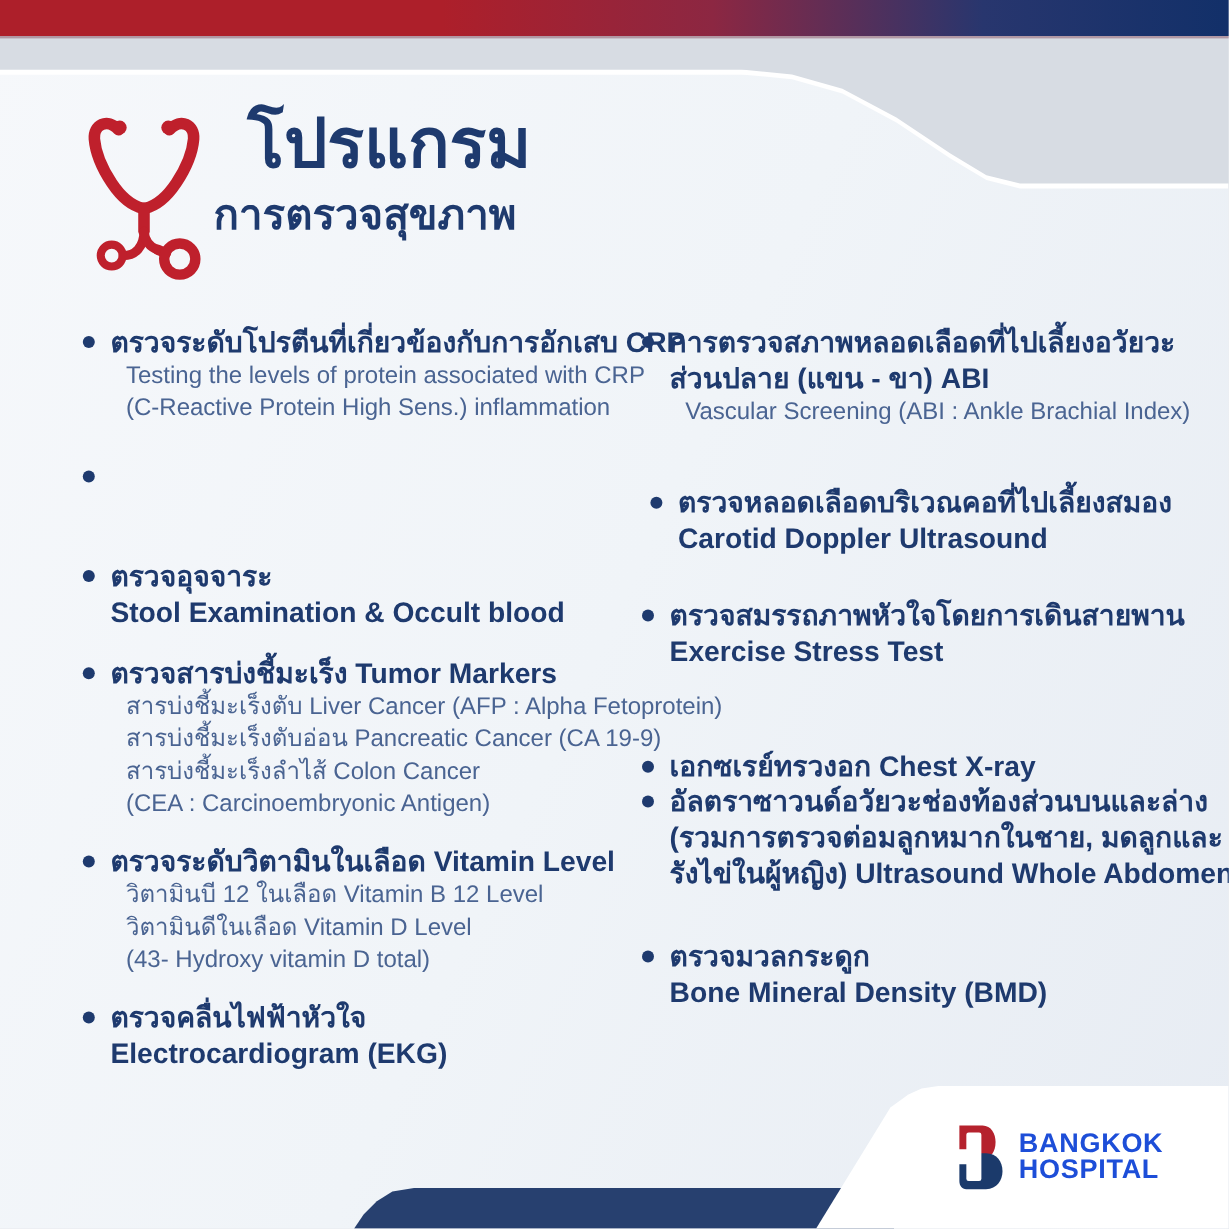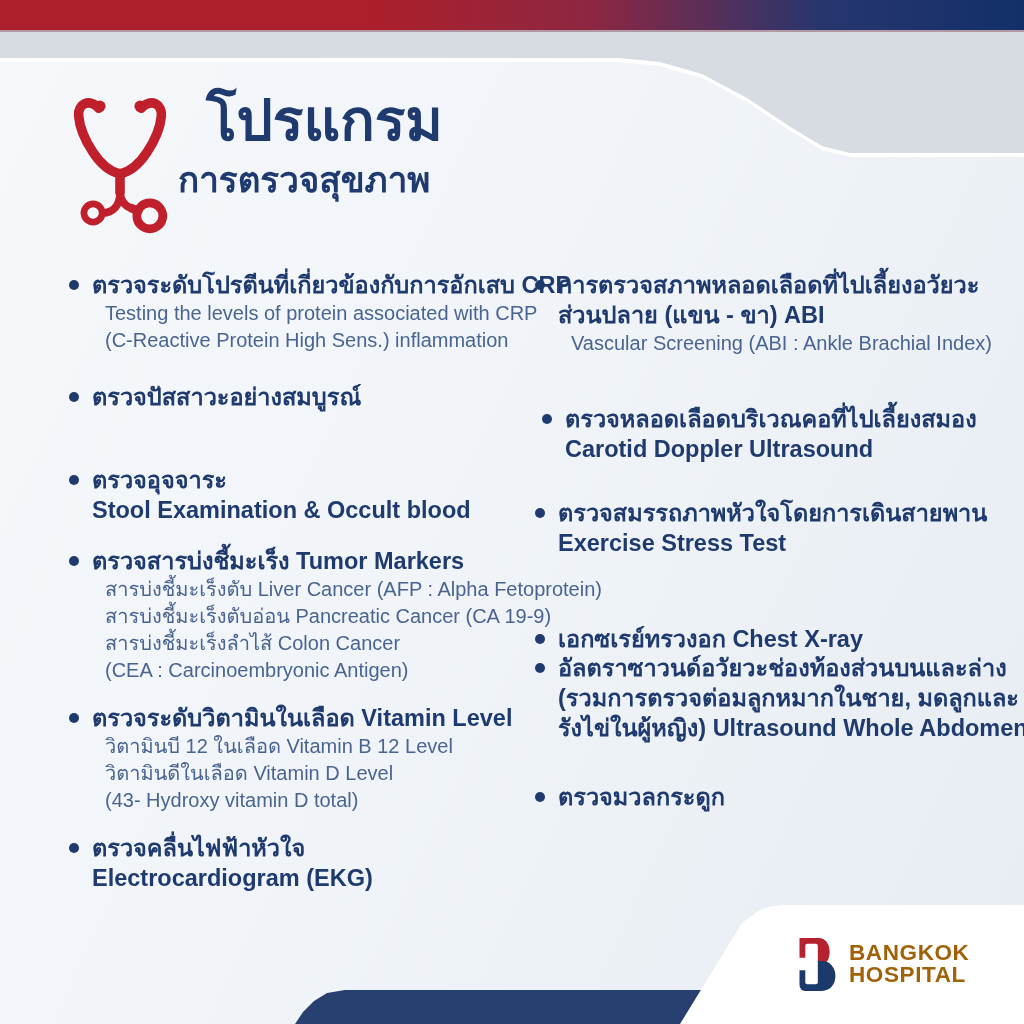--- a/index.html
+++ b/index.html
@@ -66,21 +66,21 @@
   .item::before {
     content:""; position:absolute; left:-23px; top:10px;
     width:10px; height:10px; border-radius:50%; background:#1e3a6e;
   }
   .line { white-space:nowrap; }
   .line.bold { font-size:23.5px; font-weight:700; color:#1e3a6e; line-height:30px; }
   .line.sub  { font-size:20px;   font-weight:400; color:#4a6492; line-height:27px; padding-left:13px; }
 
   
   .bkk-logo { position:absolute; left:786px; top:936px; display:flex; align-items:center; gap:9px; }
-  .bkk-text { font-size:22.5px; font-weight:700; color:#a16207; line-height:22px; letter-spacing:.6px; }
+  .bkk-text { font-size:22.5px; font-weight:700; color:#1d4ed8; line-height:22px; letter-spacing:.6px; }
 </style>
 </head>
 <body>
 
 <div class="topbar"></div>
 <div class="card-edge"></div>
 <div class="card"></div>
 <div class="bottom-bar"></div>
 <div class="white-wedge"></div>
 
@@ -103,21 +103,20 @@
   <div class="subtitle-thai">การตรวจสุขภาพ</div>
 </div>
 
 <div class="col" id="col-left">
     <div class="item" style="top: 270px;">
       <div class="line bold">ตรวจระดับโปรตีนที่เกี่ยวข้องกับการอักเสบ CRP</div>
       <div class="line sub">Testing the levels of protein associated with CRP</div>
       <div class="line sub">(C-Reactive Protein High Sens.) inflammation</div>
     </div>
     <div class="item" style="top: 382px;">
-      <div class="line bold">ตรวจปัสสาวะอย่างสมบูรณ์</div>
     </div>
     <div class="item" style="top: 465px;">
       <div class="line bold">ตรวจอุจจาระ</div>
       <div class="line bold">Stool Examination &amp; Occult blood</div>
     </div>
     <div class="item" style="top: 546px;">
       <div class="line bold">ตรวจสารบ่งชี้มะเร็ง Tumor Markers</div>
       <div class="line sub">สารบ่งชี้มะเร็งตับ Liver Cancer (AFP : Alpha Fetoprotein)</div>
       <div class="line sub">สารบ่งชี้มะเร็งตับอ่อน Pancreatic Cancer (CA 19-9)</div>
       <div class="line sub">สารบ่งชี้มะเร็งลำไส้ Colon Cancer</div>
@@ -151,20 +150,21 @@
     <div class="item" style="top: 591px; margin-top: 33px;">
       <div class="line bold">เอกซเรย์ทรวงอก Chest X-ray</div>
     </div>
     <div class="item" style="top: 653px;">
       <div class="line bold">อัลตราซาวนด์อวัยวะช่องท้องส่วนบนและล่าง</div>
       <div class="line bold">(รวมการตรวจต่อมลูกหมากในชาย, มดลูกและ</div>
       <div class="line bold">รังไข่ในผู้หญิง) Ultrasound Whole Abdomen</div>
     </div>
     <div class="item" style="top: 782px;">
       <div class="line bold">ตรวจมวลกระดูก</div>
+      <div class="line bold">Bone Mineral Density (BMD)</div>
     </div>
   </div>
 
 <div class="bkk-logo">
   <svg width="54" height="56" viewBox="0 0 56 58">
     <path d="M14 2 H34 C49 2 49 31 34 31 H14 Z" fill="#b5222d"></path>
     <path d="M14 26 H37 C56 26 56 57 37 57 H20 C16 57 14 54 14 50 Z" fill="#1b3a6b"></path>
     <rect x="20" y="8" width="13" height="42" rx="2" fill="#ffffff"></rect>
     <rect x="3" y="22.5" width="28" height="13" rx="2" fill="#ffffff"></rect>
   </svg>

